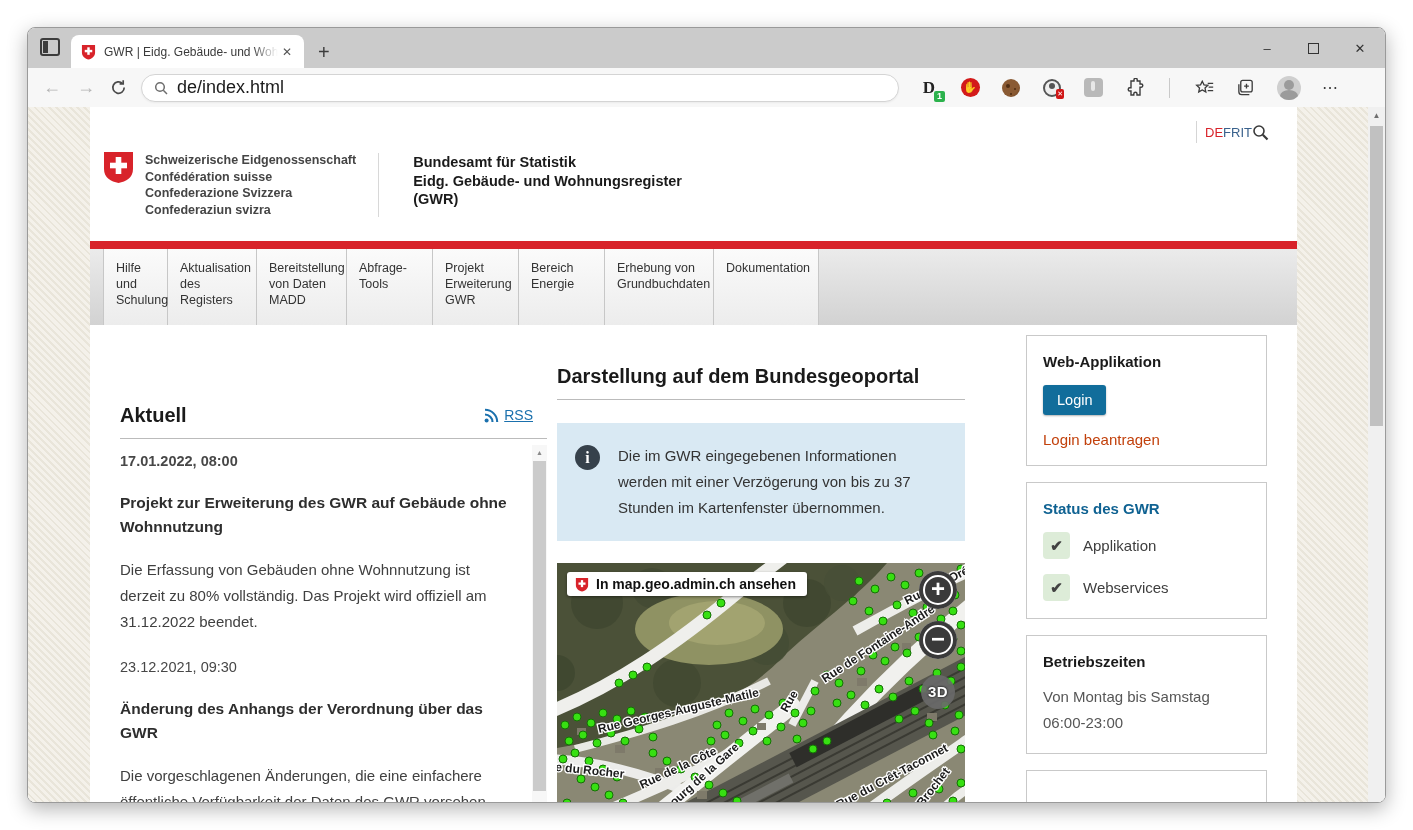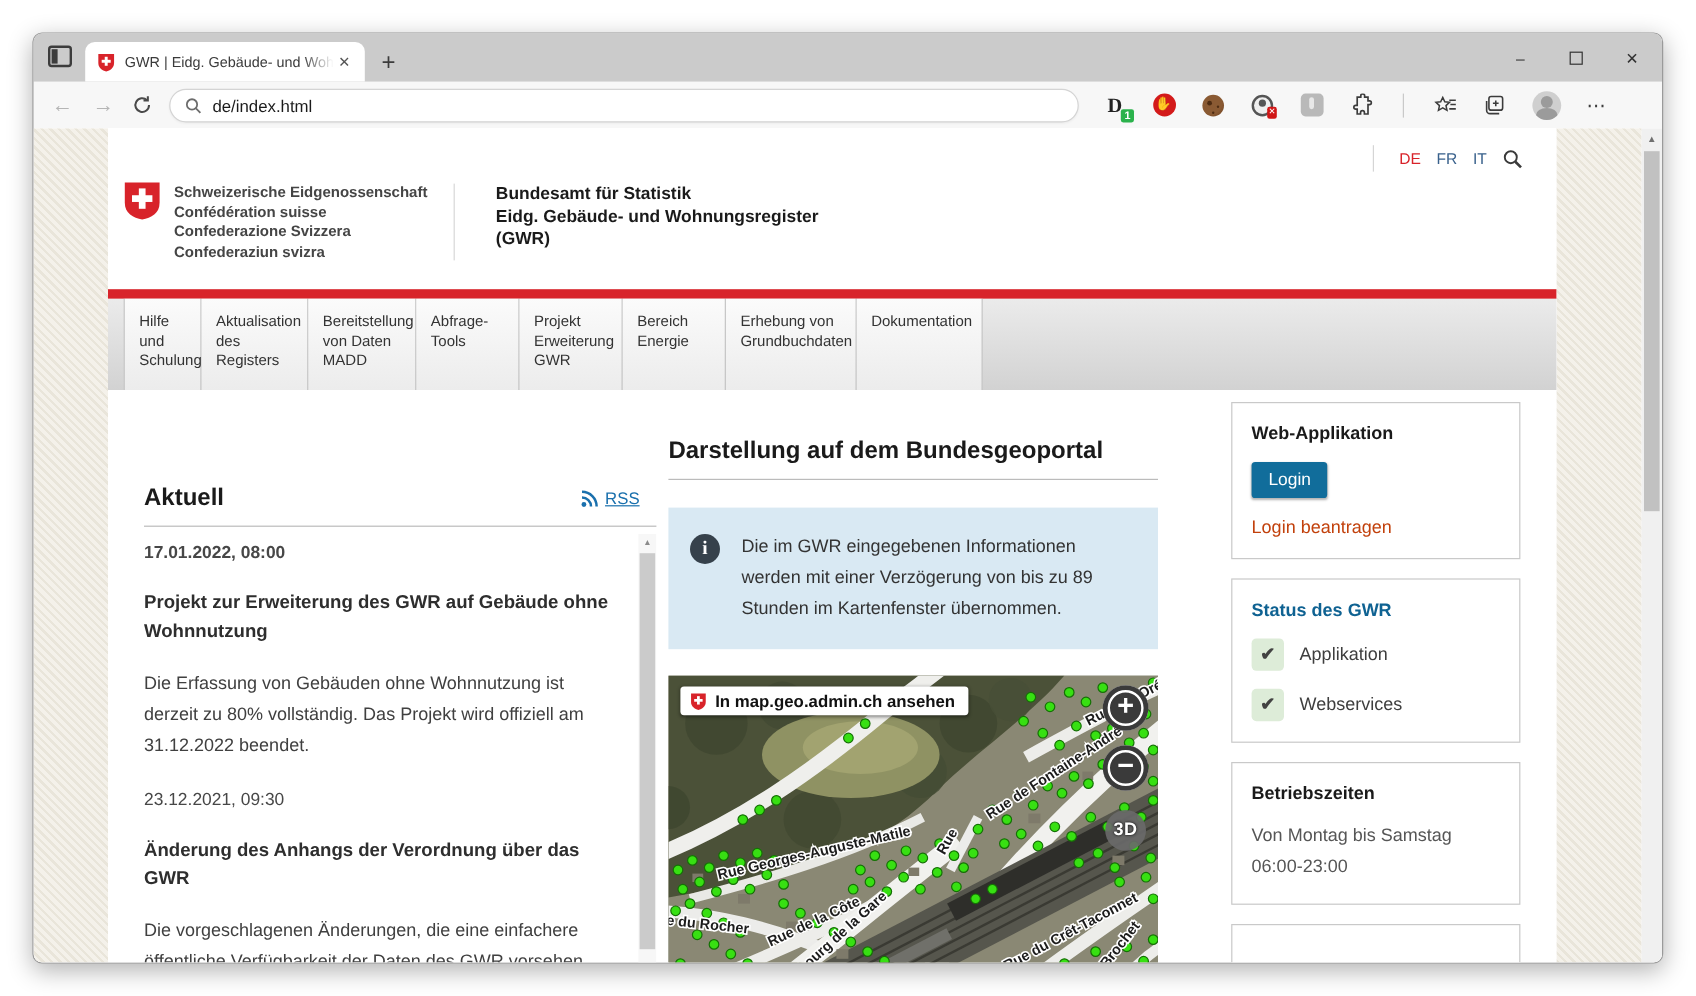--- a/index.html
+++ b/index.html
@@ -20,21 +20,21 @@
   .newtab-btn { font-size:20px; color:#3c3c3c; margin-left:14px; margin-bottom:6px; line-height:1; }
   .win-controls { position:absolute; right:8px; top:0; height:40px; display:flex; align-items:center; gap:34px; padding-right:10px; }
   .win-btn { color:#333; font-size:13px; width:14px; text-align:center; }
   .win-max { width:11px; height:11px; border:1.5px solid #333; }
 
   
   .toolbar { height:39px; background:#f7f7f7; display:flex; align-items:center; padding:0 14px; gap:14px; }
   .nav-arrow { font-size:18px; color:#b5b5b5; width:20px; text-align:center; }
   .refresh svg { display:block; }
   .urlbar { width:758px; height:28px; background:#fff; border:1px solid #d4d4d4; border-radius:14px; display:flex; align-items:center; padding:0 12px; gap:9px; box-shadow:0 1px 2px rgba(0,0,0,.05); }
-  .urlbar .url-text { font-size:14px; color:#1b1b1b; }
+  .urlbar .url-text { font-size:18px; color:#1b1b1b; }
   .ext-row { display:flex; align-items:center; gap:21px; margin-left:6px; }
   .ext { position:relative; width:20px; height:20px; display:flex; align-items:center; justify-content:center; }
   .ext-d { font-weight:bold; font-size:17px; color:#222; font-family:"Liberation Serif",serif; }
   .badge { position:absolute; right:-6px; bottom:-4px; background:#2bb24c; color:#fff; font-size:9px; font-weight:bold; padding:0 3px; border-radius:2px; line-height:11px; }
   .ext-stop { width:19px; height:19px; border-radius:50%; background:#d31a1a; position:relative; }
   .ext-stop::before { content:"✋"; position:absolute; inset:0; color:#fff; font-size:11px; text-align:center; line-height:19px; }
   .ext-cookie { width:18px; height:18px; border-radius:50%; background:radial-gradient(circle at 35% 35%, #8a5a33 60%, #6b3f1e); position:relative; }
   .ext-cookie::before { content:""; position:absolute; left:4px; top:5px; width:4px; height:4px; border-radius:50%; background:#4e2c12; box-shadow:7px 3px 0 -1px #4e2c12, 3px 8px 0 -1px #4e2c12; }
   .ext-person { width:18px; height:18px; border-radius:50%; border:2px solid #555; position:relative; background:#eee; }
   .ext-person::before { content:""; position:absolute; left:4px; top:2px; width:6px; height:6px; border-radius:50%; background:#555; }
@@ -52,21 +52,21 @@
   .hatch { background:repeating-linear-gradient(45deg, #e9e5da 0px, #e9e5da 2px, #f4f1ea 2px, #f4f1ea 5px); }
   .hatch-left { width:62px; }
   .hatch-right { width:71px; }
   .page { width:1207px; background:#fff; position:relative; }
   .browser-scrollbar { width:17px; background:#f0f0f0; position:relative; }
   .sb-arrow { height:17px; display:flex; align-items:center; justify-content:center; font-size:8px; color:#6f6f6f; }
   .sb-thumb { position:absolute; left:2px; right:2px; top:19px; height:300px; background:#c1c1c1; }
 
   
   .site-header { height:134px; position:relative; }
-  .lang-bar { position:absolute; right:28px; top:14px; display:flex; align-items:center; gap:13px; font-size:13px; }
+  .lang-bar { position:absolute; right:28px; top:14px; display:flex; align-items:center; font-size:13px; }
   .lang-bar .vline { width:1px; height:22px; background:#d5d5d5; margin-right:8px; }
   .lang-active { color:#d8232a; }
   .lang-link { color:#39618c; }
   .logo-row { position:absolute; left:13px; top:44px; display:flex; }
   .swiss-shield { width:31px; height:33px; }
   .logo-lines { margin-left:11px; font-size:12.5px; color:#454545; line-height:16.5px; padding-top:1px;font-weight:bold; }
   .header-divider { width:1px; background:#d8d8d8; margin:2px 0 0 22px; height:64px; }
   .org-block { margin-left:34px; font-size:14.5px; font-weight:bold; color:#1a1a1a; line-height:18.5px; padding-top:2px; }
 
   .redbar { height:8px; background:#d8232a; }
@@ -281,21 +281,21 @@
               <div class="inner-thumb"></div>
             </div>
           </div>
         </div>
 
         <div class="col-mid">
           <h2 class="col-title">Darstellung auf dem Bundesgeoportal</h2>
           <hr class="col-rule">
           <div class="infobox">
             <div class="info-icon">i</div>
-            <div class="info-text">Die im GWR eingegebenen Informationen werden mit einer Verzögerung von bis zu 89 Stunden im Kartenfenster übernommen.</div>
+            <div class="info-text">Die im GWR eingegebenen Informationen werden mit einer Verzögerung von bis zu 37 Stunden im Kartenfenster übernommen.</div>
           </div>
           <div class="map">
             <svg class="base" id="map-svg" width="408" height="290" viewBox="0 0 408 290">
               <rect x="0" y="0" width="408" height="290" fill="#8a8874"></rect>
 
               <path d="M0,0 H330 C300,35 255,65 225,95 C175,145 115,165 55,175 L0,185 Z" fill="#4b5138"></path>
               <circle cx="40" cy="40" r="26" fill="#3e4630" opacity=".8"></circle>
                 <circle cx="95" cy="25" r="20" fill="#424a33" opacity=".8"></circle>
               <circle cx="250" cy="40" r="24" fill="#3e4630" opacity=".8"></circle>
                 <circle cx="210" cy="80" r="22" fill="#444c34" opacity=".8"></circle>

